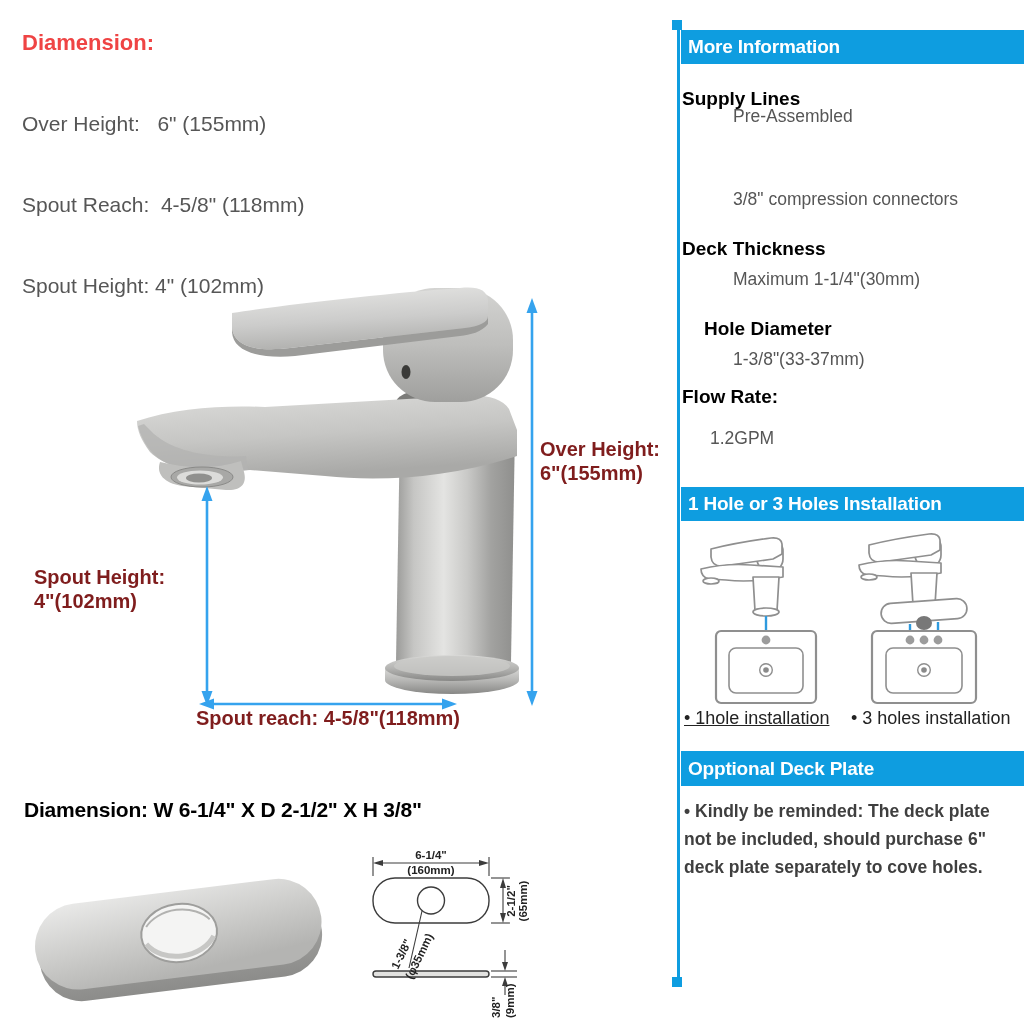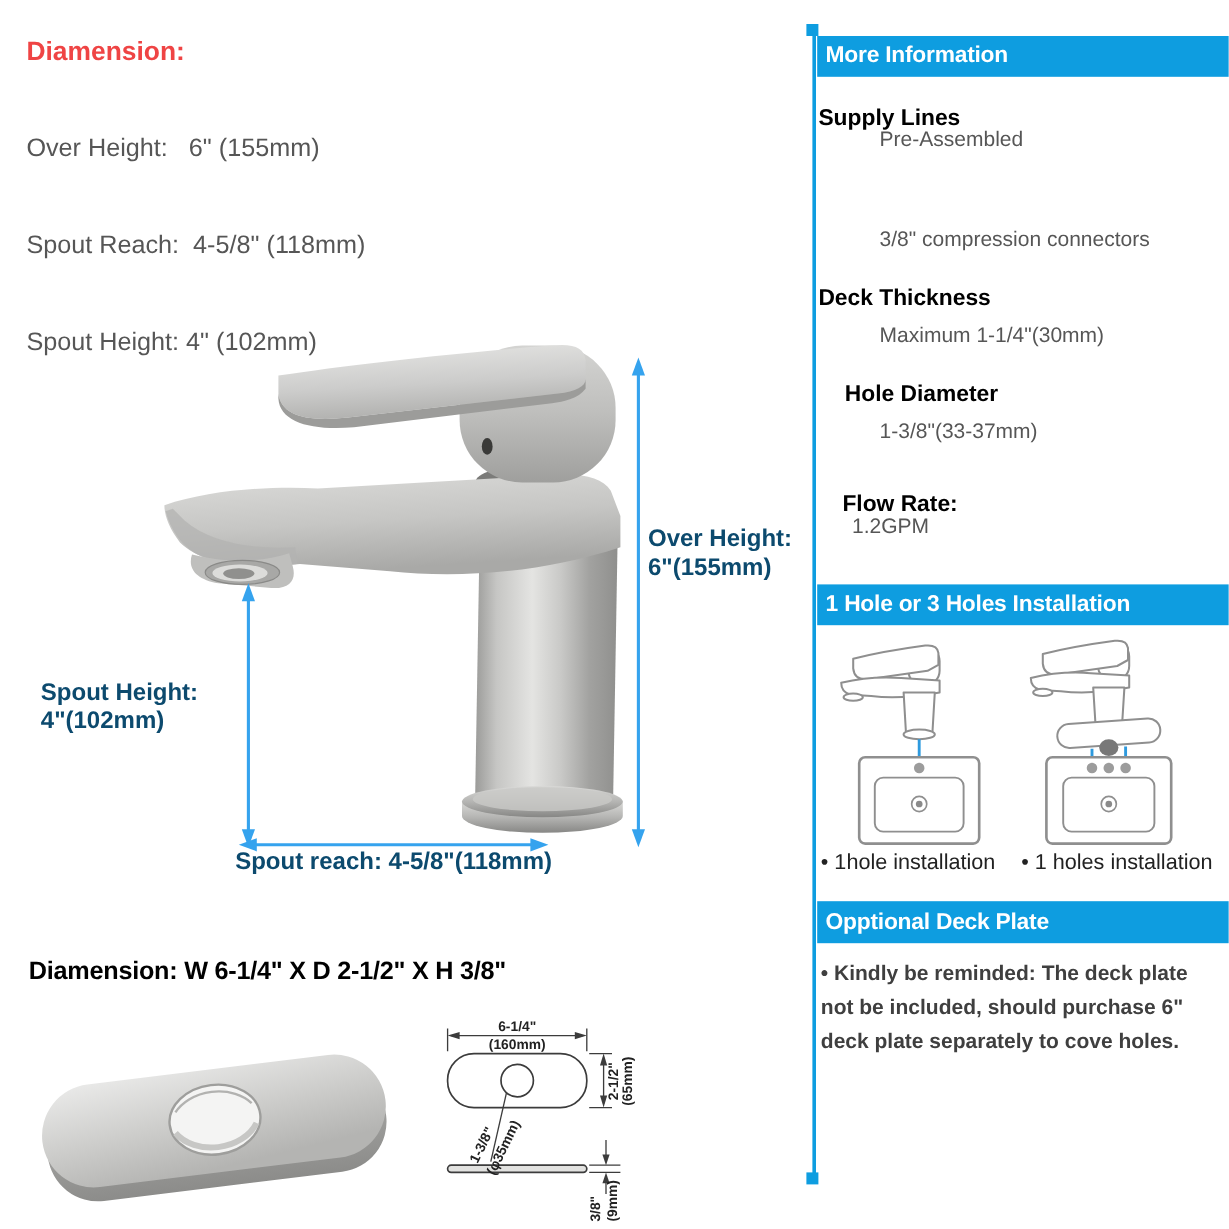--- a/index.html
+++ b/index.html
@@ -3,21 +3,21 @@
 <meta charset="utf-8">
 <style>
   html,body{margin:0;padding:0;background:#fff;}
   .canvas{position:relative;width:1024px;height:1024px;background:#ffffff;overflow:hidden;
           font-family:"Liberation Sans", sans-serif;color:#111;}
   .abs{position:absolute;}
   
   .spec-title{font-size:22px;font-weight:bold;color:#ef4444;}
   .spec-lines{font-size:21px;color:#565656;line-height:27px;white-space:pre;}
   
-  .dim-label{font-size:20px;font-weight:bold;color:#0c4a6e;line-height:24px;white-space:pre-line;}
+  .dim-label{font-size:20px;font-weight:bold;color:#7f1d1d;line-height:24px;white-space:pre-line;}
   
   .bar{background:#0e9de0;color:#ffffff;font-size:19px;font-weight:bold;
        line-height:34px;padding-left:7px;letter-spacing:-0.2px;width:341px;}
   .sec-title{font-size:19px;font-weight:bold;color:#000;}
   .sec-value{font-size:17.5px;color:#565656;margin-left:36px;}
   .vline{background:#0e9de0;}
   .sq{background:#0e9de0;width:10px;height:10px;}
   .caption{font-size:18px;color:#222;}
   .note{font-size:17.5px;font-weight:bold;color:#3f3f3f;line-height:28px;white-space:pre-line;width:348px;}
   .bottom-title{font-size:21px;font-weight:bold;color:#000;letter-spacing:-0.2px;}
@@ -192,21 +192,21 @@
   <div class="abs sec-value" style="left:697px;top:106px;">Pre-Assembled</div>
 
   <div class="abs sec-value" style="left:697px;top:189px;">3/8" compression connectors</div>
 
   <div class="abs sec-title" style="left:682px;top:238px;">Deck Thickness</div>
   <div class="abs sec-value" style="left:697px;top:269px;">Maximum 1-1/4"(30mm)</div>
 
   <div class="abs sec-title" style="left:704px;top:318px;">Hole Diameter</div>
   <div class="abs sec-value" style="left:697px;top:349px;">1-3/8"(33-37mm)</div>
 
-  <div class="abs sec-title" style="left:682px;top:410px;margin-left:20px;">Flow Rate:</div>
+  <div class="abs sec-title" style="left:682px;top:386px;">Flow Rate:</div>
   <div class="abs sec-value" style="left:674px;top:428px;">1.2GPM</div>
 
   <div class="abs bar" style="left:681px;top:487px;height:34px;">1 Hole or 3 Holes Installation</div>
 
   <svg class="abs" style="left:688px;top:527px;" width="160" height="178" viewBox="0 0 160 178">
     <g transform="translate(13,2)" stroke="#8f8f8f" stroke-width="1.7" fill="#fff" stroke-linejoin="round">
       <rect x="56" y="10" width="26" height="32" rx="12"></rect>
       <path d="M10,20 C30,15 55,11 70,9 Q80,8 81,15 L81,25 L72,30 L22,37 Q11,38 10,28 Z"></path>
       <path d="M0,40 Q25,34 50,36 L82,38 L82,48 Q50,54 25,51 L8,50 Q0,48 0,40 Z"></path>
       <ellipse cx="10" cy="52" rx="8" ry="3"></ellipse>
@@ -242,22 +242,22 @@
       <rect x="0" y="0" width="104" height="72" rx="5" stroke-width="2.2"></rect>
       <rect x="14" y="17" width="76" height="45" rx="7" stroke-width="1.6"></rect>
       <circle cx="52" cy="39" r="6.3" stroke-width="1.4"></circle>
       <circle cx="52" cy="39" r="2.8" fill="#8a8a8a" stroke="none"></circle>
       <circle cx="38" cy="9" r="4.4" fill="#9c9c9c" stroke="none"></circle>
       <circle cx="52" cy="9" r="4.4" fill="#9c9c9c" stroke="none"></circle>
       <circle cx="66" cy="9" r="4.4" fill="#9c9c9c" stroke="none"></circle>
     </g>
   </svg>
 
-  <div class="abs caption" style="left:684px;top:708px;">• 1hole installation</div>
-  <div class="abs caption" style="left:851px;top:708px;">• 1 holes installation</div>
+  <div class="abs caption" style="left:684px;top:708px;text-decoration:underline;">• 1hole installation</div>
+  <div class="abs caption" style="left:851px;top:708px;">• 3 holes installation</div>
 
   <div class="abs bar" style="left:681px;top:751px;height:35px;line-height:35px;">Opptional Deck Plate</div>
 
   <div class="abs note" style="left:684px;top:797px;">•  Kindly be reminded: The deck plate
 not be included, should purchase 6"
 deck plate separately to cove holes.</div>
 
 </div>
 
 </body></html>

